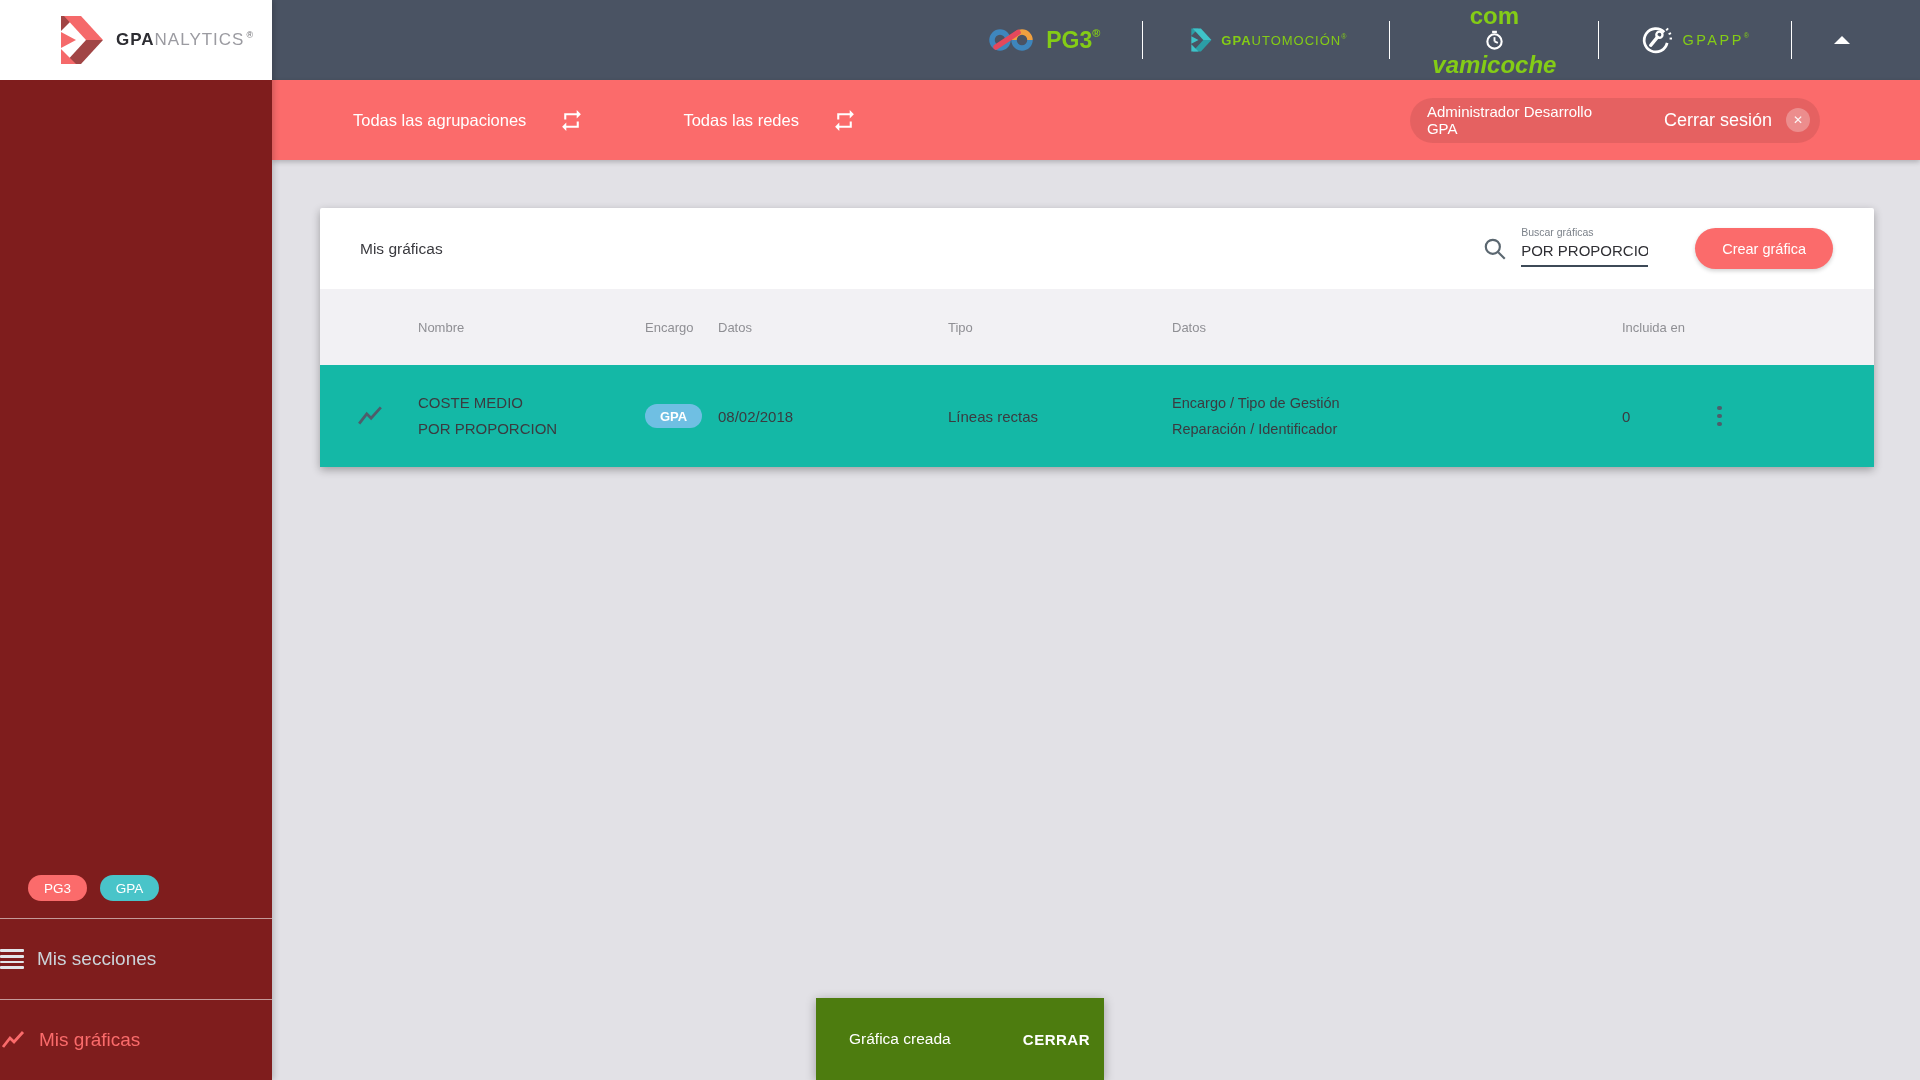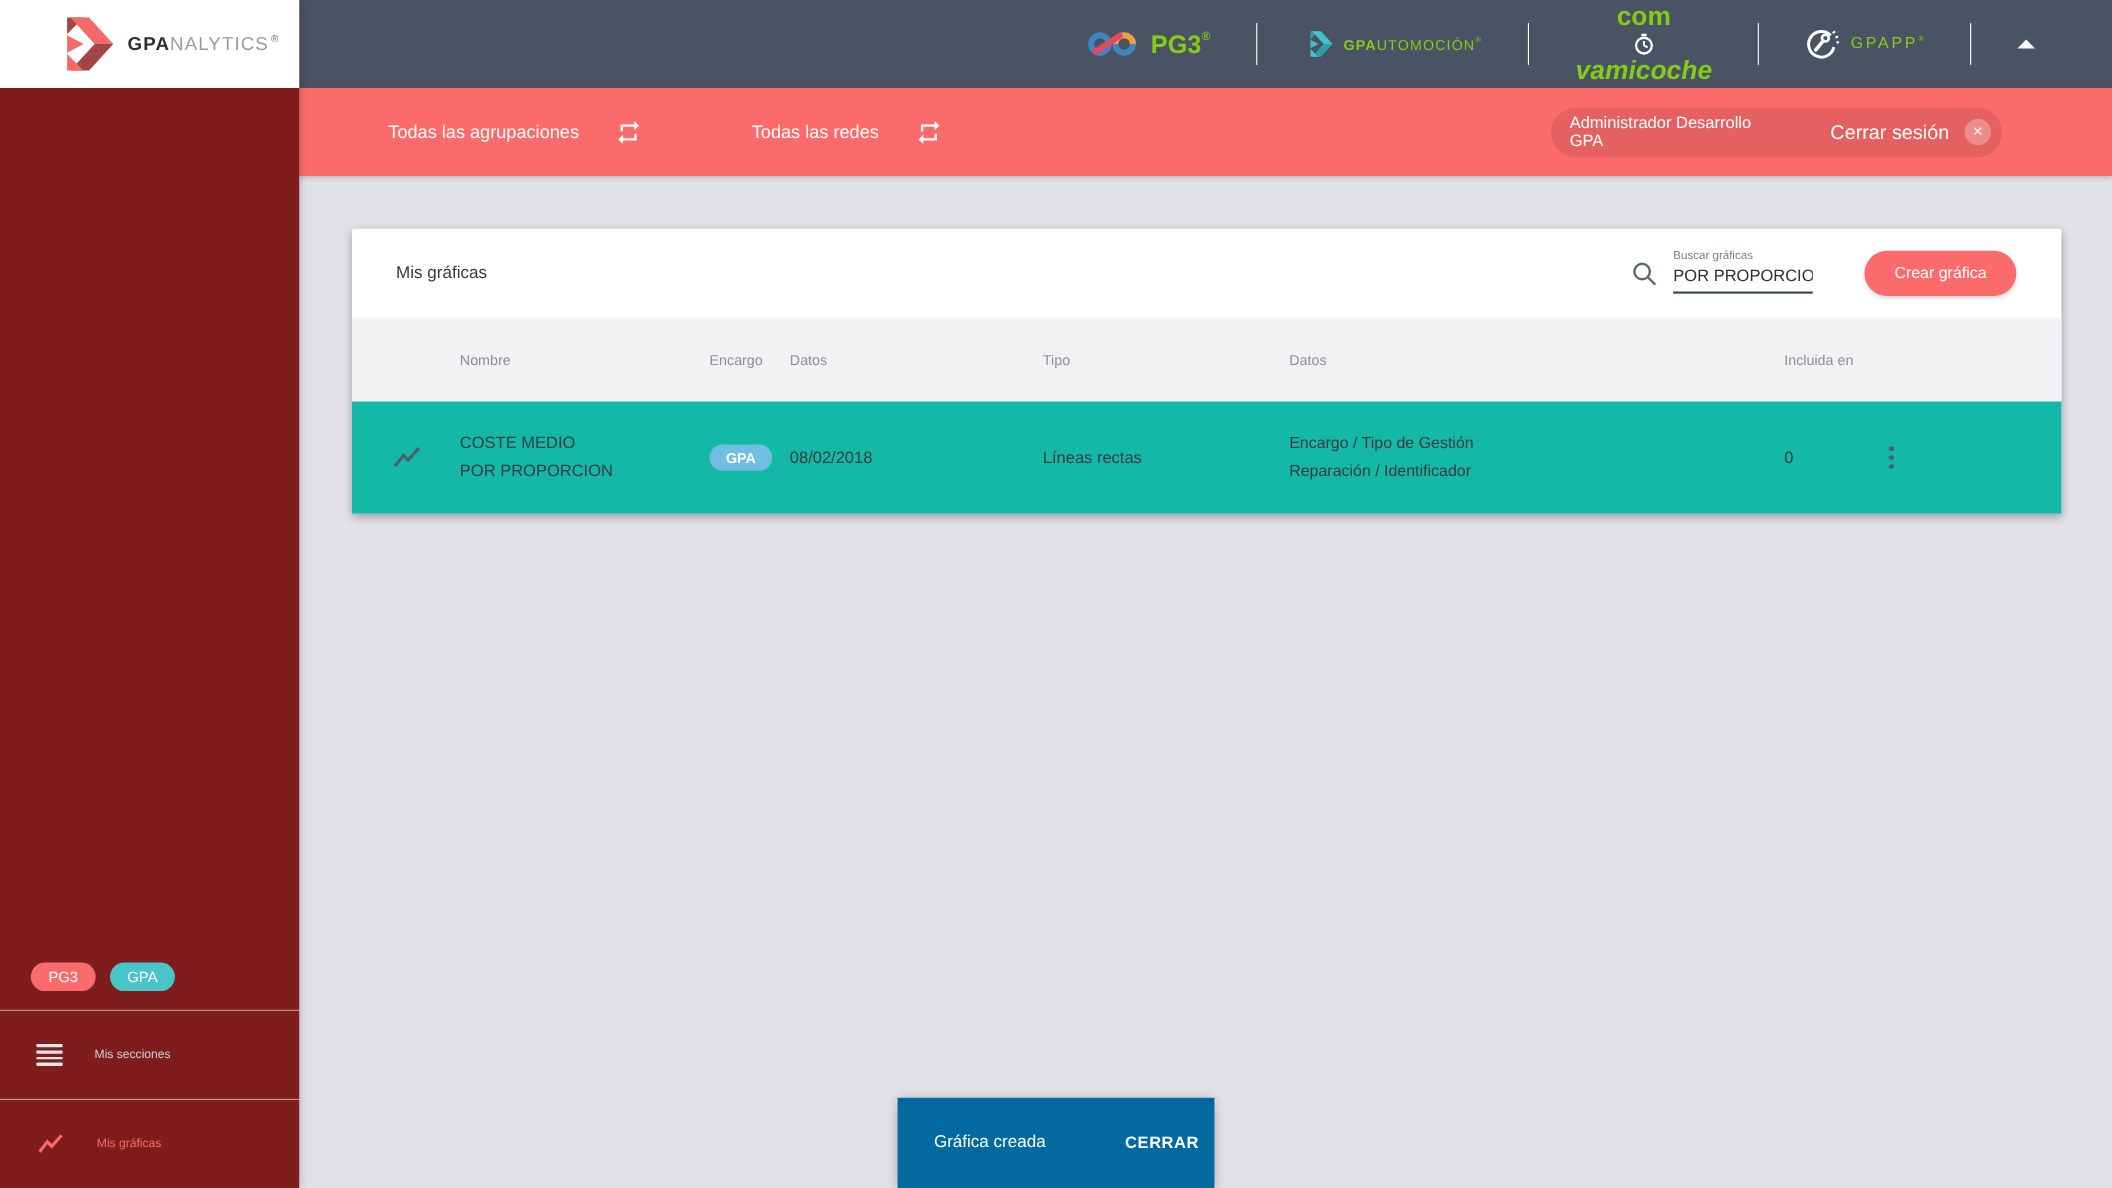--- a/index.html
+++ b/index.html
@@ -14,22 +14,22 @@
   .brand-bold { font-weight:bold; color:#2d2d32; }
   .brand-light { color:#9b9ba1; }
   .brand-reg { font-size:9px; color:#6b6b70; vertical-align:top; margin-left:2px; }
   .sidebar-spacer { flex:1 1 auto; }
   .badge-row { display:flex; gap:13px; padding-left:28px; margin-bottom:17px; }
   .s-badge { height:26px; min-width:59px; padding:0 14px; border-radius:13px; color:#fff; font-size:13.5px;
              display:flex; align-items:center; justify-content:center; }
   .s-badge.pg3 { background:#fb6b6b; }
   .s-badge.gpa { background:#49c4c9; }
   .sidebar-divider { height:1px; background:rgba(255,255,255,0.55); flex:0 0 auto; }
-  .sidebar-item { height:80px; display:flex; align-items:center; padding-left:33px; gap:29px;
-                  color:#ccd3d9; font-size:11px; cursor:pointer; flex:0 0 auto; }
+  .sidebar-item { height:80px; display:flex; align-items:center; gap:13px;
+                  color:#ccd3d9; font-size:19px; cursor:pointer; flex:0 0 auto; }
   .sidebar-item.active { color:#fb6b6b; }
   .menu-bars { display:flex; flex-direction:column; gap:3px; width:24px; }
   .menu-bars i { display:block; height:2.6px; background:#e2e6ea; border-radius:1px; }
 
   
   .topbar { position:absolute; left:272px; top:0; right:0; height:80px; background:#4a5363;
             display:flex; align-items:center; justify-content:flex-end; padding-right:70px; gap:42px; }
   .tb-divider { width:1px; height:38px; background:#ffffff; }
   .tb-group { display:flex; align-items:center; color:#84cc16; white-space:nowrap;justify-content:center; }
   .pg3-text { font-size:23px; font-weight:bold; margin-left:12px; }
@@ -81,21 +81,21 @@
   .trow { height:102px; background:#14b8a6; color:#3b3b40; font-size:15px; }
   .cell-icon { padding-left:35px; display:flex; }
   .row-name { width:140px; line-height:26px; }
   .proj-badge { width:57px; height:24px; border-radius:12px; background:#6fbfe3; color:#fff;
                 font-size:13px; font-weight:bold; display:flex; align-items:center; justify-content:center; }
   .datos-line { line-height:26px; font-size:14.5px; }
   .dots-menu { display:flex; flex-direction:column; gap:3.5px; width:5px; cursor:pointer; }
   .dots-menu i { width:4.5px; height:4.5px; border-radius:50%; background:#4e5d6b; display:block; }
 
   
-  .snackbar { position:absolute; left:816px; top:998px; width:288px; height:82px; background:#0369a1;
+  .snackbar { position:absolute; left:816px; top:998px; width:288px; height:82px; background:#4d7c0f;
               color:#fff; display:flex; align-items:center; box-shadow:0 2px 10px rgba(0,0,0,0.3); z-index:10; }
   .snack-msg { margin-left:33px; font-size:15.5px; }
   .snack-action { margin-left:auto; margin-right:14px; font-size:15px; font-weight:bold;
                   letter-spacing:0.5px; cursor:pointer; }
 </style>
 </head>
 <body>
 
 <div class="sidebar">
   <div class="logo-panel">

